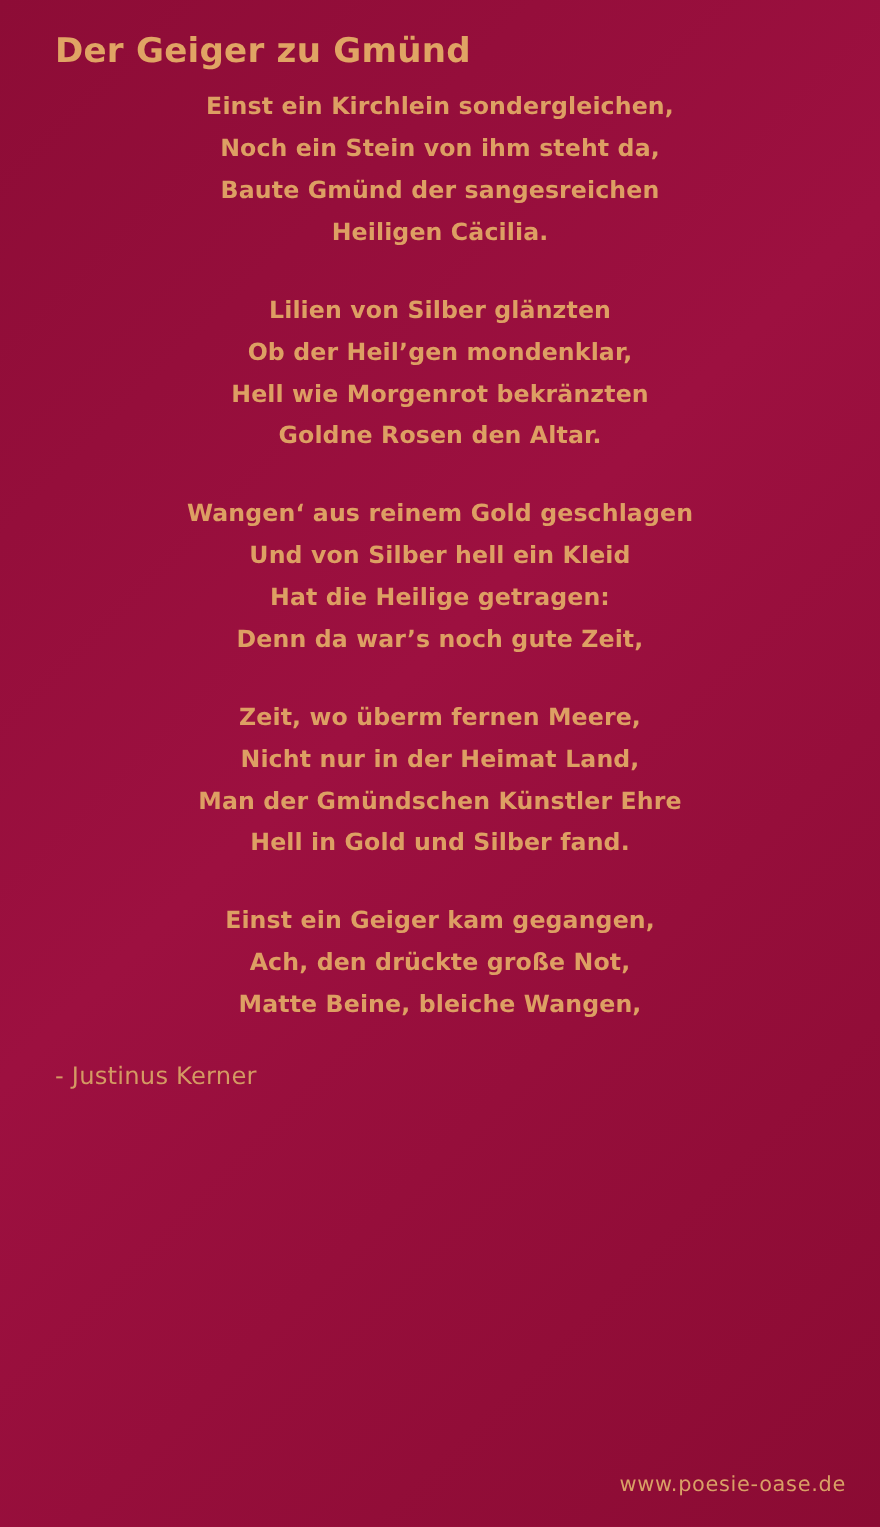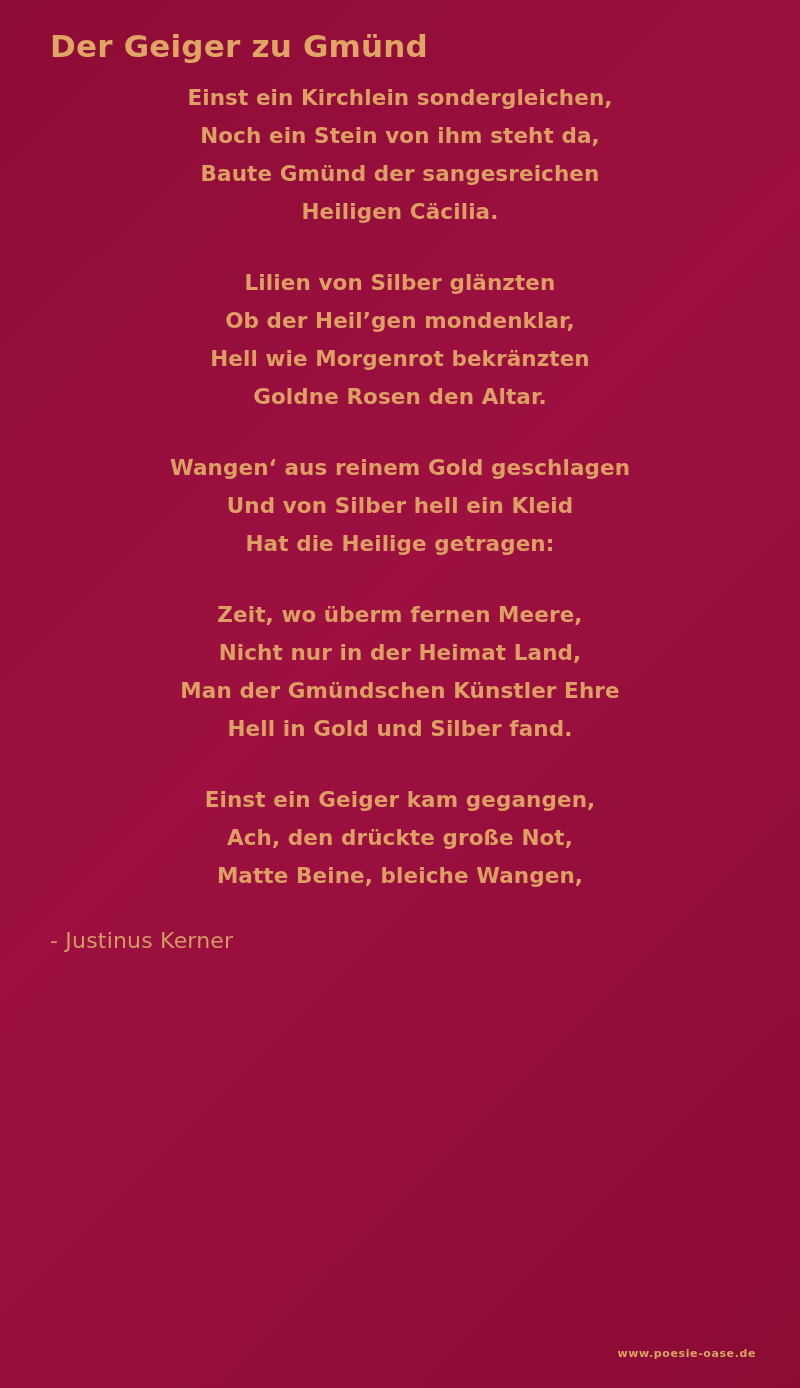--- a/index.html
+++ b/index.html
@@ -48,24 +48,24 @@
     color: #dd9f63;
   }
   .poem-author {
     font-size: 22px;
     color: #d49a63;
     letter-spacing: 0.2px;
     margin: 0;
   }
   .site-footer {
     position: absolute;
-    right: 44px;
+    right: 31px;
     bottom: 28px;
-    font-size: 11px;
-    font-weight: bold;
+    font-size: 19px;
+    font-weight: normal;
     color: #d9a066;
     letter-spacing: 0.6px;
   }
 </style>
 </head>
 <body>
 
 <div class="poem-card">
 
   <h1 class="poem-title">Der Geiger zu Gmünd</h1>
@@ -81,20 +81,21 @@
     <div class="verse-line">Lilien von Silber glänzten</div>
     <div class="verse-line">Ob der Heil’gen mondenklar,</div>
     <div class="verse-line">Hell wie Morgenrot bekränzten</div>
     <div class="verse-line">Goldne Rosen den Altar.</div>
   </div>
 
   <div class="stanza">
     <div class="verse-line">Wangen‘ aus reinem Gold geschlagen</div>
     <div class="verse-line">Und von Silber hell ein Kleid</div>
     <div class="verse-line">Hat die Heilige getragen:</div>
+    <div class="verse-line">Denn da war’s noch gute Zeit,</div>
   </div>
 
   <div class="stanza">
     <div class="verse-line">Zeit, wo überm fernen Meere,</div>
     <div class="verse-line">Nicht nur in der Heimat Land,</div>
     <div class="verse-line">Man der Gmündschen Künstler Ehre</div>
     <div class="verse-line">Hell in Gold und Silber fand.</div>
   </div>
 
 

